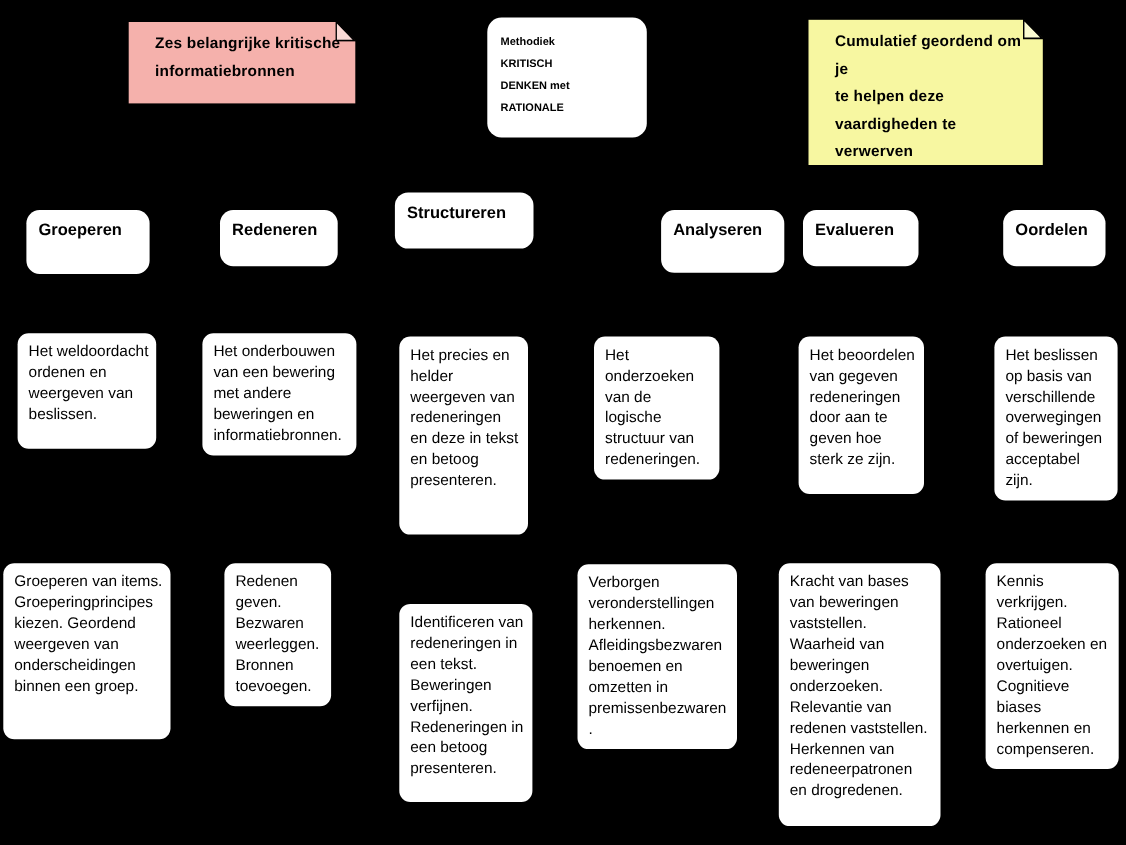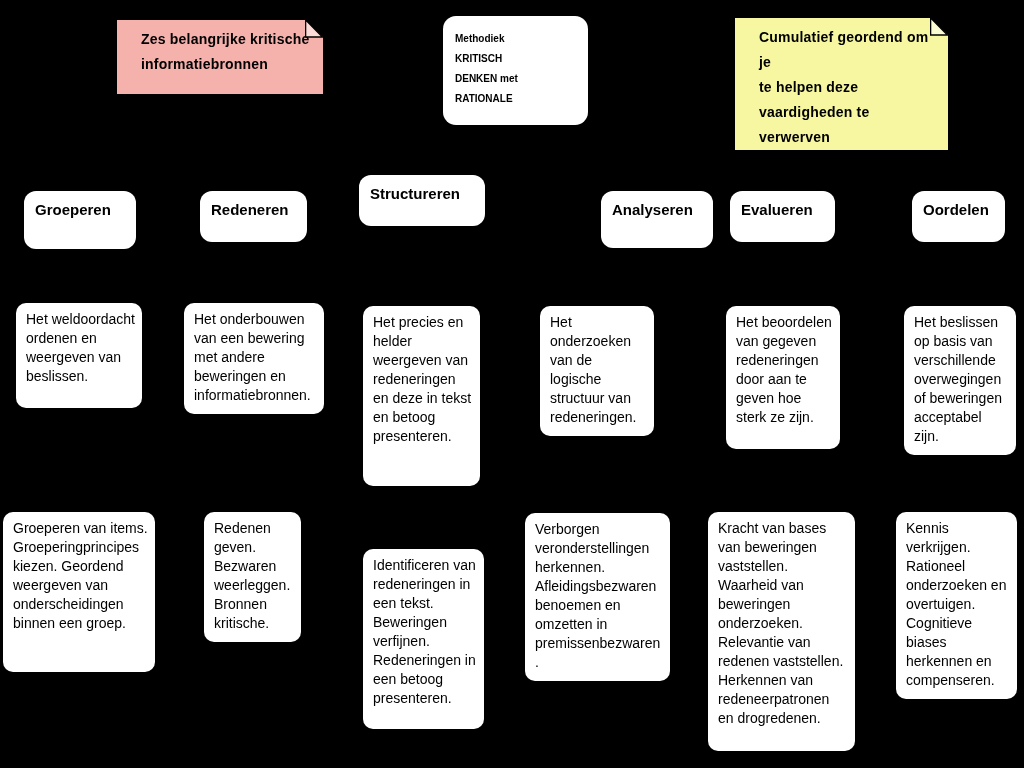--- a/index.html
+++ b/index.html
@@ -99,21 +99,21 @@
     <span class="txt">Het beoordelen van gegeven redeneringen door aan te geven hoe sterk ze zijn.</span>
   </div>
   <div class="node" style="left:904px;top:306px;width:112px;min-height:146px;">
     <span class="txt">Het beslissen op basis van verschillende overwegingen of beweringen acceptabel zijn.</span>
   </div>
 
   <div class="node" style="left:3px;top:512px;width:152px;min-height:160px;">
     <span class="txt">Groeperen van items. Groeperingprincipes kiezen. Geordend weergeven van onderscheidingen binnen een groep.</span>
   </div>
   <div class="node" style="left:204px;top:512px;width:97px;min-height:122px;">
-    <span class="txt">Redenen geven. Bezwaren weerleggen. Bronnen kritische.</span>
+    <span class="txt">Redenen geven. Bezwaren weerleggen. Bronnen toevoegen.</span>
   </div>
   <div class="node" style="left:363px;top:549px;width:121px;min-height:180px;">
     <span class="txt">Identificeren van redeneringen in een tekst. Beweringen verfijnen. Redeneringen in een betoog presenteren.</span>
   </div>
   <div class="node" style="left:525px;top:513px;width:145px;min-height:160px;">
     <span class="txt">Verborgen veronderstellingen herkennen. Afleidingsbezwaren benoemen en omzetten in premissenbezwaren.</span>
   </div>
   <div class="node" style="left:708px;top:512px;width:147px;min-height:239px;">
     <span class="txt">Kracht van bases van beweringen vaststellen. Waarheid van beweringen onderzoeken. Relevantie van redenen vaststellen. Herkennen van redeneerpatronen en drogredenen.</span>
   </div>

